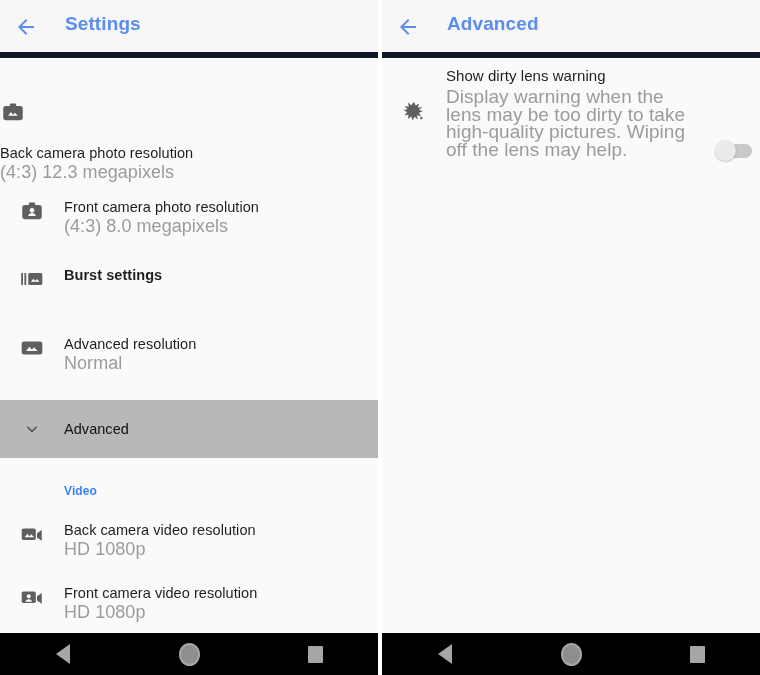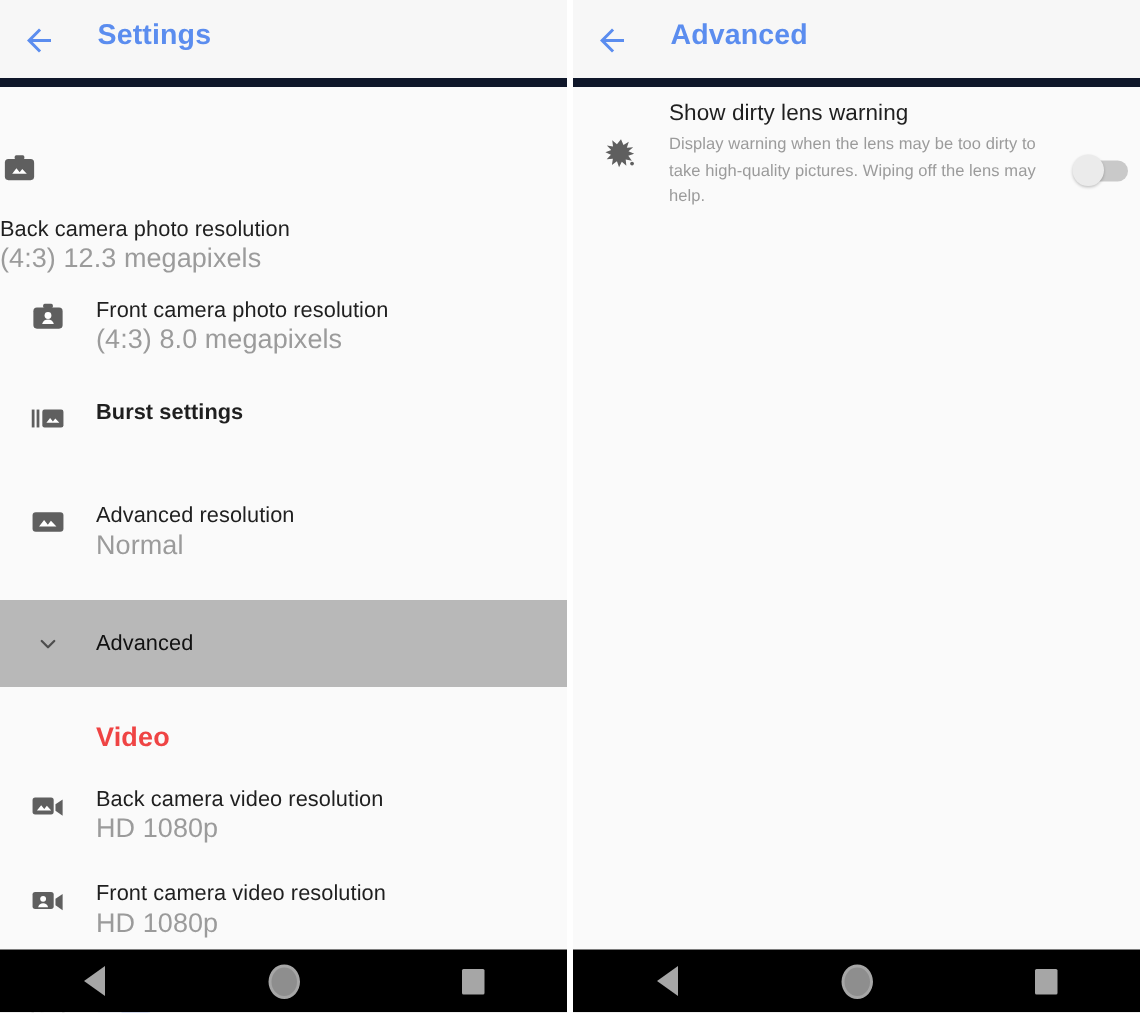--- a/index.html
+++ b/index.html
@@ -90,23 +90,23 @@
     line-height: 17px;
     margin-top: 1px;
     letter-spacing: .05px;
   }
   .row.highlight {
     background: #b8b8b8;
   }
   .row.highlight .row-title { color: #111111; }
 
   .section-label {
-    font-size: 18px;
+    font-size: 12px;
     font-weight: bold;
-    color: #ef4444;
+    color: #3b82f6;
     letter-spacing: .1px;
     text-align: right;
   }
 
   
   .toggle {
     position: relative;
     width: 36px;
     height: 14px;
     border-radius: 7px;
@@ -335,24 +335,24 @@
     </div>
 
     <div class="list">
       <div class="row" style="margin-top:8px;align-items:center;">
         <div class="icon-cell">
           <svg width="26" height="26" viewBox="0 0 24 24">
             <path d="M12 2.6l1.5 3.5 3.3-1.9-1.2 3.6 3.9-.3-2.9 2.5 3.5 1.6-3.6 1.2 2.2 3.1-3.8-.8.4 3.8-2.8-2.5-1.7 3.4-1.3-3.6-3.1 2.2.6-3.8-3.8.3 2.6-2.8-3.4-1.5 3.6-1.4L3.3 6.5l3.8.6-.5-3.8 2.9 2.4z" fill="#5f5f5f"></path>
             <circle cx="18.8" cy="17.6" r="1.15" fill="#5f5f5f"></circle>
           </svg>
         </div>
-        <div class="text-cell" style="display:flex;align-items:center;justify-content:space-between;padding-right:6px;">
+        <div class="text-cell" style="display:flex;align-items:flex-end;justify-content:space-between;padding-right:6px;">
           <div style="max-width:248px;">
             <div class="row-title" style="font-size:15px;line-height:20px;">Show dirty lens warning</div>
-            <div class="row-sub" style="font-size:11px;line-height:17.5px;margin-top:2px;">Display warning when the lens may be too dirty to take high-quality pictures. Wiping off the lens may help.</div>
+            <div class="row-sub" style="font-size:19px;line-height:17.5px;margin-top:2px;">Display warning when the lens may be too dirty to take high-quality pictures. Wiping off the lens may help.</div>
           </div>
           <div class="toggle off" style="margin-top:22px;margin-right:2px;">
             <div class="thumb"></div>
           </div>
         </div>
       </div>
     </div>
 
     <div class="navbar">
       <div class="nav-btn">

